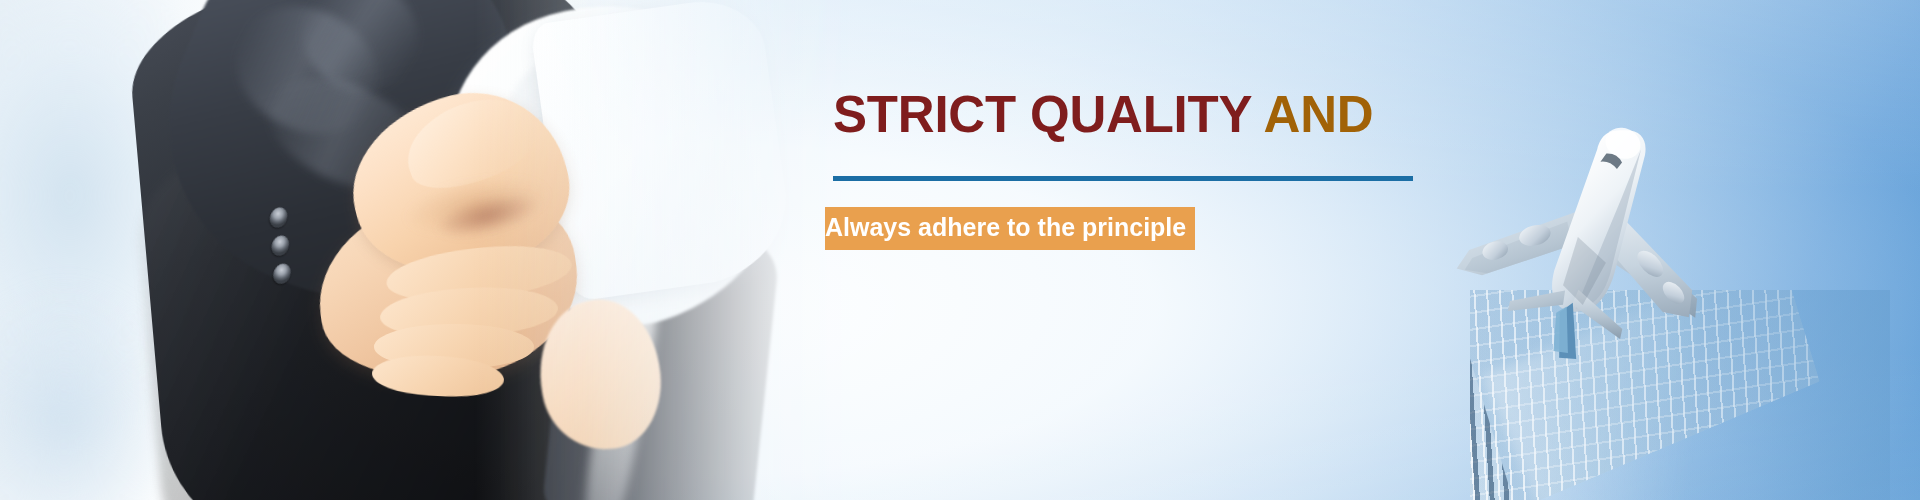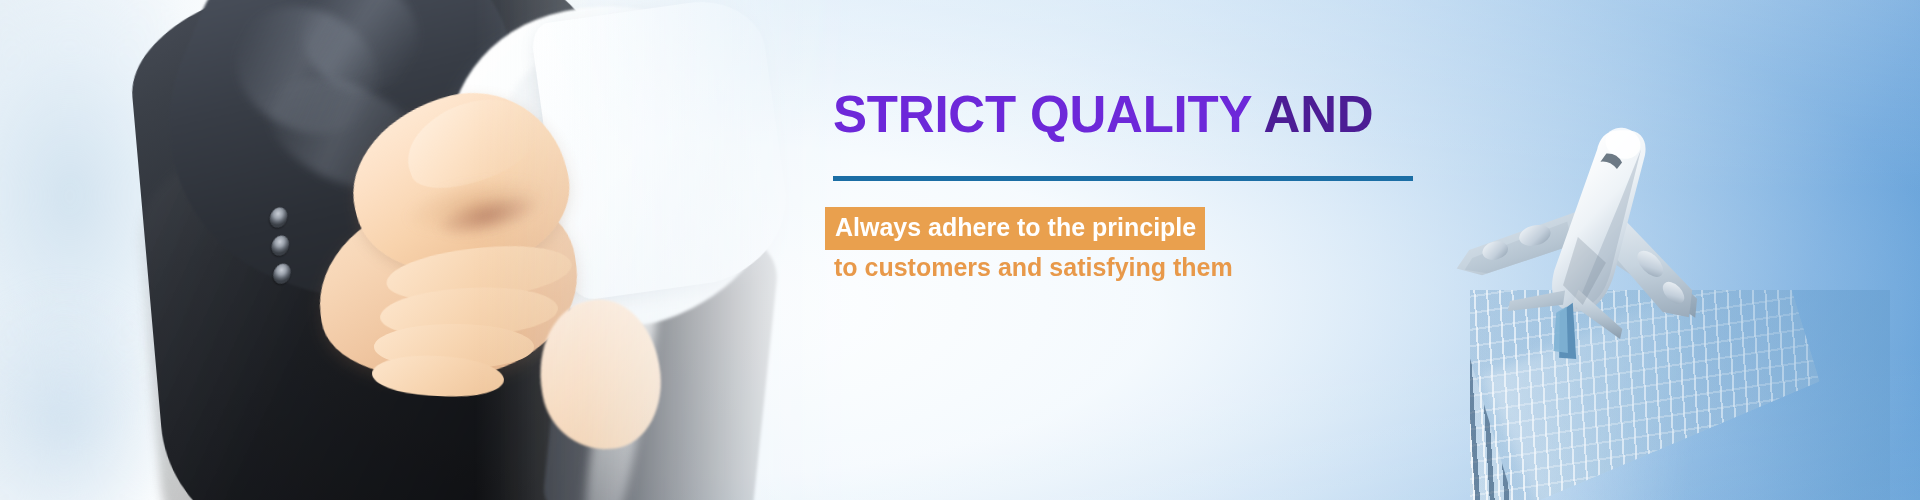--- a/index.html
+++ b/index.html
@@ -404,22 +404,22 @@
   .headline {
     margin: 0;
     font-family: "Liberation Sans", sans-serif;
     font-weight: 700;
     font-size: 51px;
     line-height: 1.12;
     letter-spacing: -0.2px;
     color: #22262e;
     white-space: nowrap;
   }
-  .headline .hl-blue { color: #6d28d9; }
-  .headline .hl-dark { color: #4c1d95; }
+  .headline .hl-blue { color: #7f1d1d; }
+  .headline .hl-dark { color: #a16207; }
   .headline-l2 { margin-top: 2px; }
 
   .rule {
     margin-top: 33px;
     width: 580px;
     height: 5px;
     background: #1b6ea5;
   }
 
   .sub {
@@ -430,21 +430,21 @@
     font-size: 25px;
     font-weight: 600;
     line-height: 1.42;
     color: #e8994a;
     white-space: nowrap;
   }
   .sub-line.highlight {
     display: inline-block;
     background: #e9a04e;
     color: #ffffff;
-    padding: 3px 9px 4px 10px;
+    padding: 3px 9px 4px 0;
     margin-left: -8px;
   }
   .sub-line.plain { padding-left: 1px; }
 </style>
 </head>
 <body>
 
 <div class="banner">
 
   <div class="sky"></div>
@@ -564,18 +564,17 @@
 
   <div class="content">
 
     <h1 class="headline"><span class="hl-blue">STRICT QUALITY</span><span class="hl-dark"> <span>AND</span></span></h1>
 
 
     <div class="rule"></div>
 
     <div class="sub">
       <div><span class="sub-line highlight">Always adhere to the principle</span></div>
-      <div class="sub-line plain">to customers and satisfying them</div>
     </div>
 
   </div>
 
 </div>
 
 </body></html>

